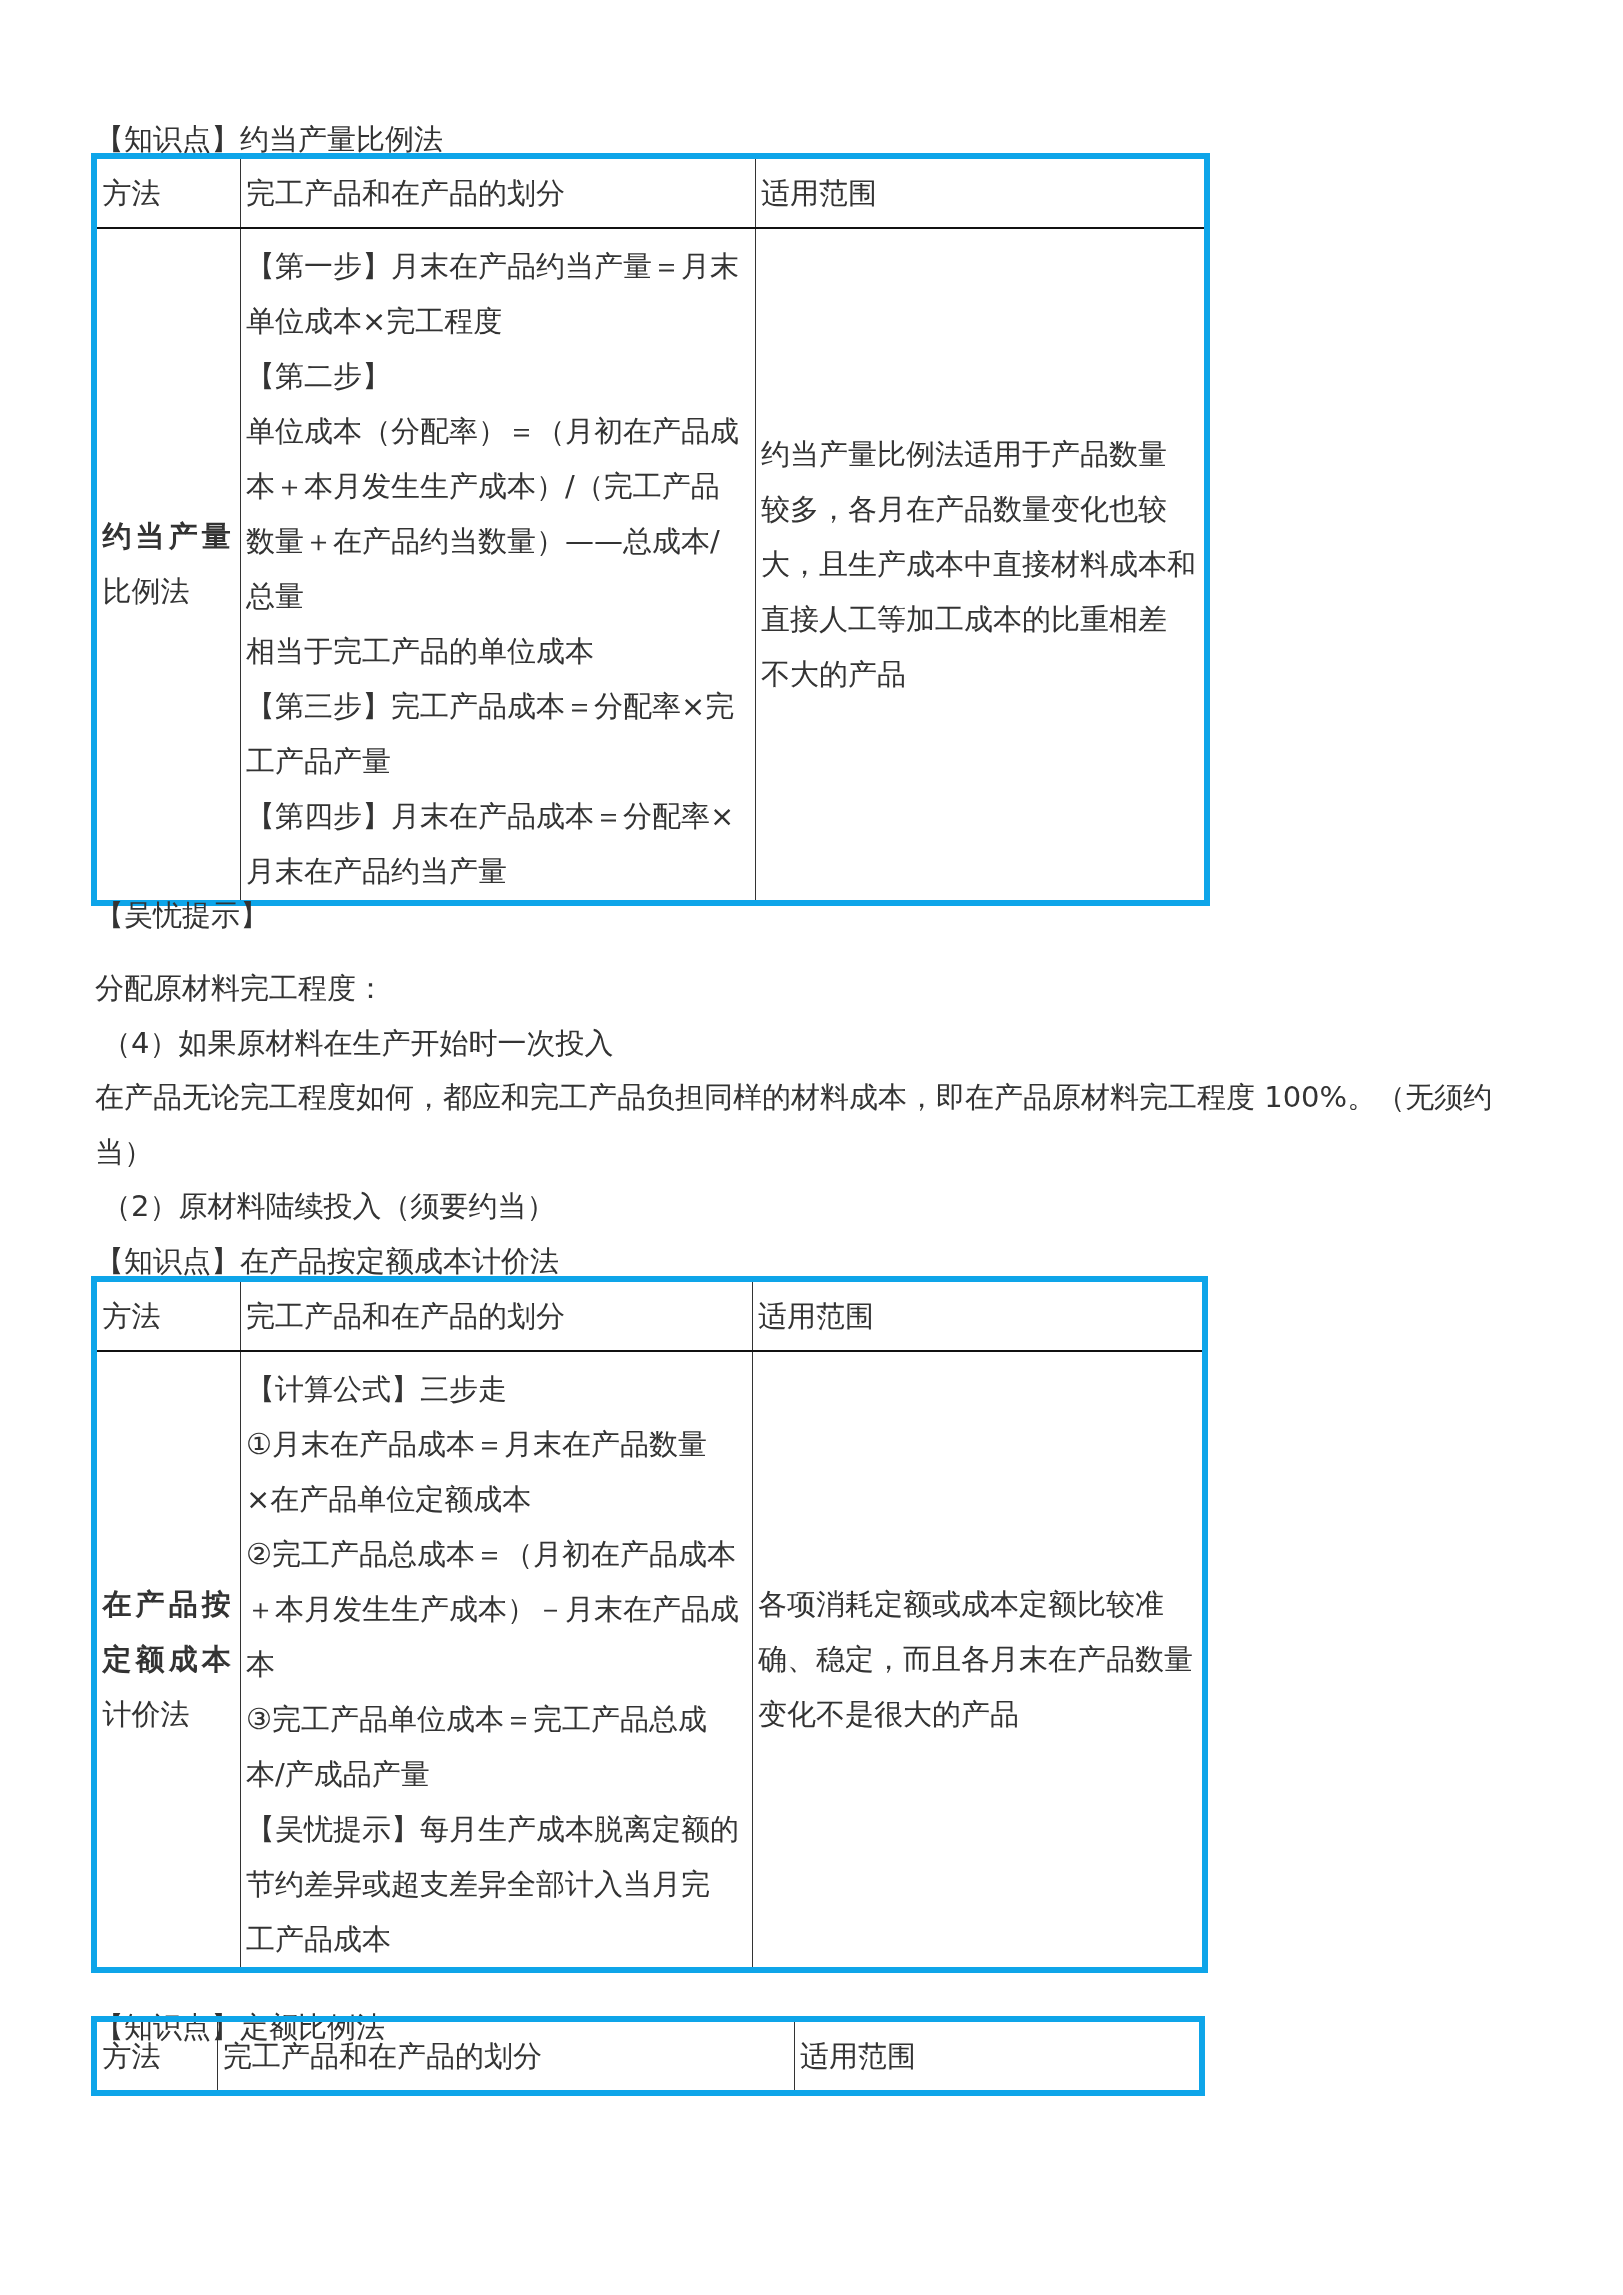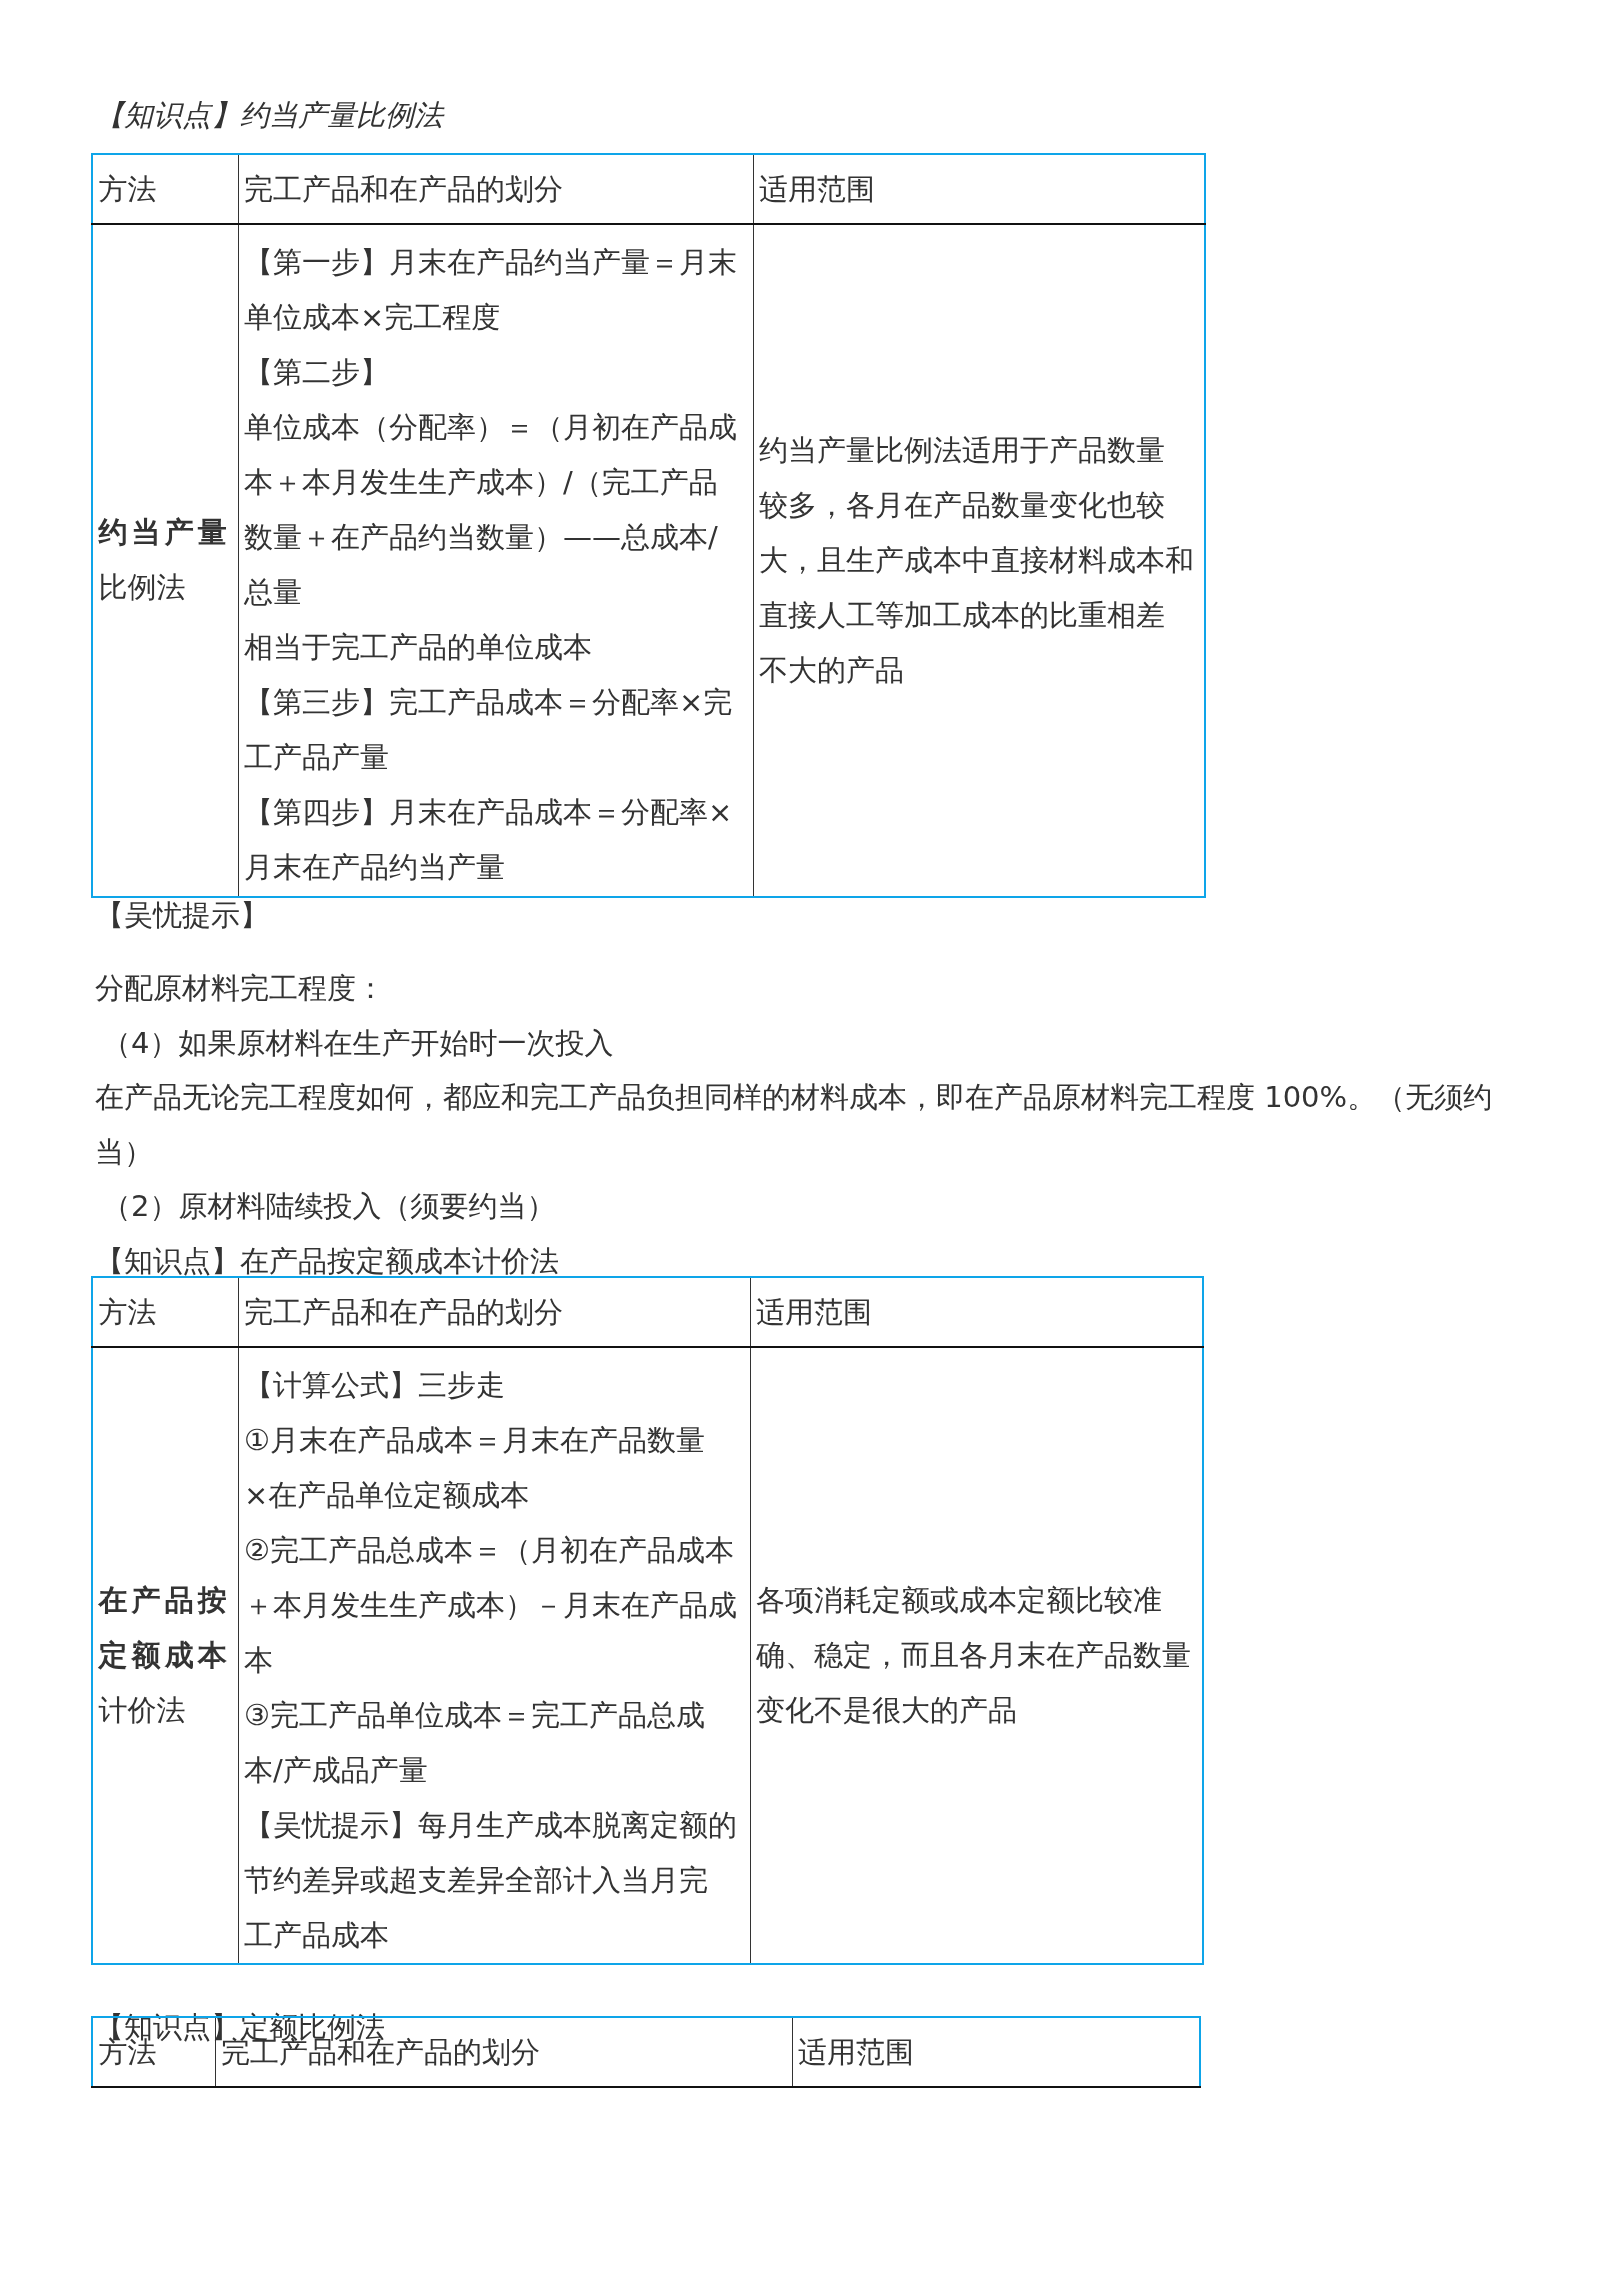--- a/index.html
+++ b/index.html
@@ -9,35 +9,35 @@
     color:#333333;
     font-size:29px;
   }
   .line {
     position:absolute; left:95px; white-space:nowrap;
     height:55px; line-height:55px;
   }
   .line.indent { left:102px; }
   .tbl {
     position:absolute; border-collapse:collapse; table-layout:fixed;
-    border:2px solid #0ea5e9;
+    border:6px solid #0ea5e9;
   }
   .tbl td {
     border:1.4px solid #333333; vertical-align:middle; padding:0 5.5px;
     font-size:29px; line-height:55px; color:#333333;
   }
   .tbl tr.head td { height:68px; border-bottom:2px solid #111111; }
   .tbl td.top { vertical-align:top; padding-top:9.5px;margin-top:17px; }
   .cell-lines div { white-space:nowrap; height:55px; line-height:55px; }
   .sp { letter-spacing:4.1px;font-weight:bold; }
 </style>
 </head>
 <body>
 
-<div class="line" style="top:88px;font-style:italic;">【知识点】约当产量比例法</div>
+<div class="line" style="top:112px;">【知识点】约当产量比例法</div>
 
 <table class="tbl" style="left:91px; top:153px; width:1113px;">
   <colgroup>
       <col style="width:146px">
       <col style="width:515px">
       <col style="width:452px">
     </colgroup>
   <tbody>
       <tr class="head">
     <td>方法</td>

